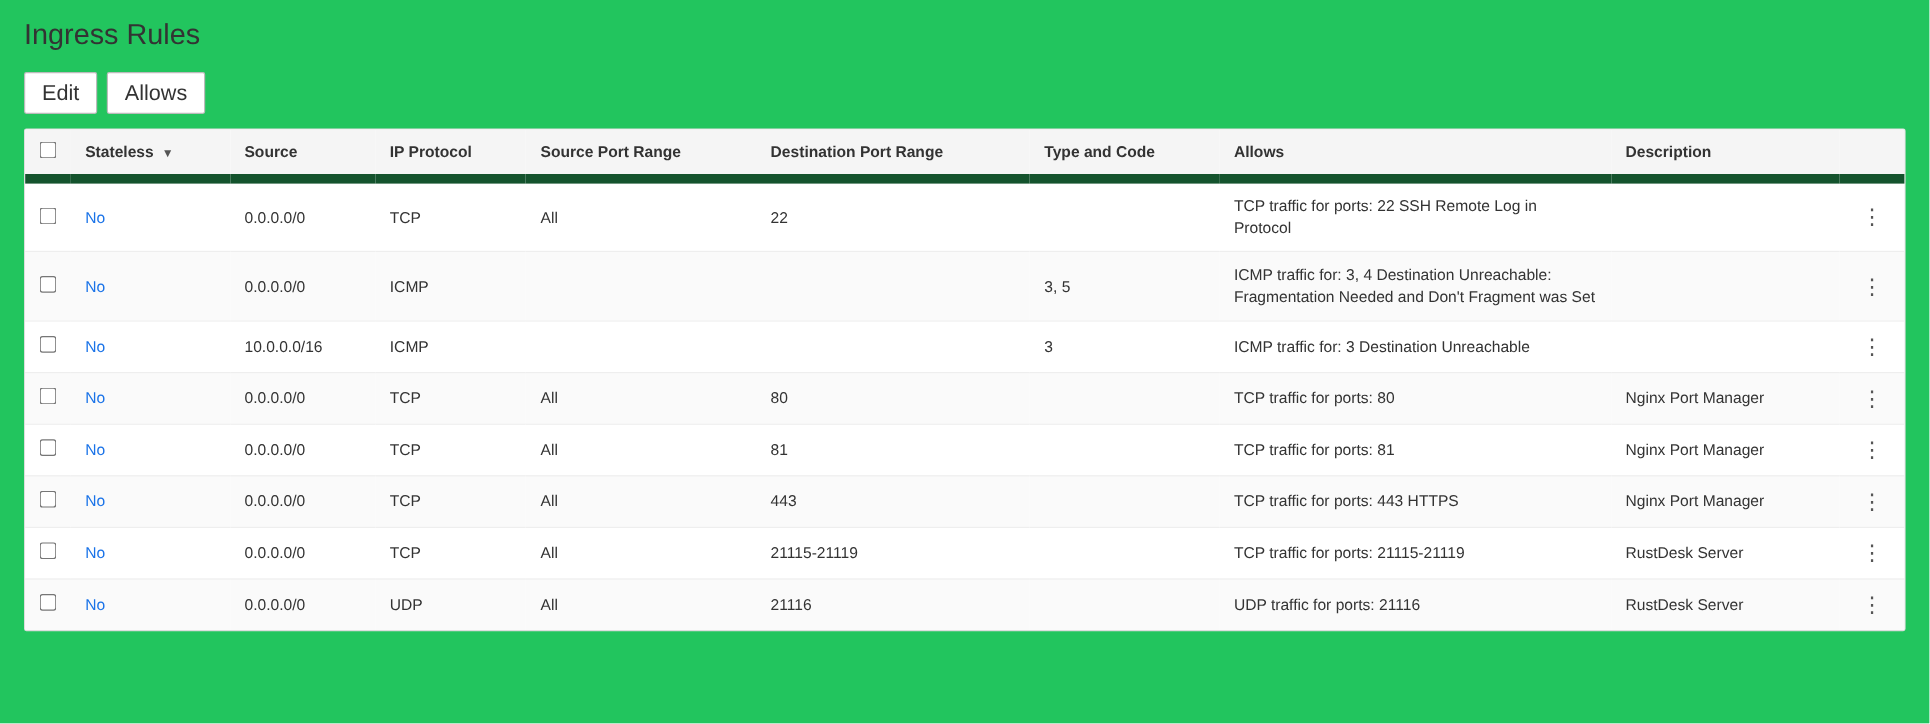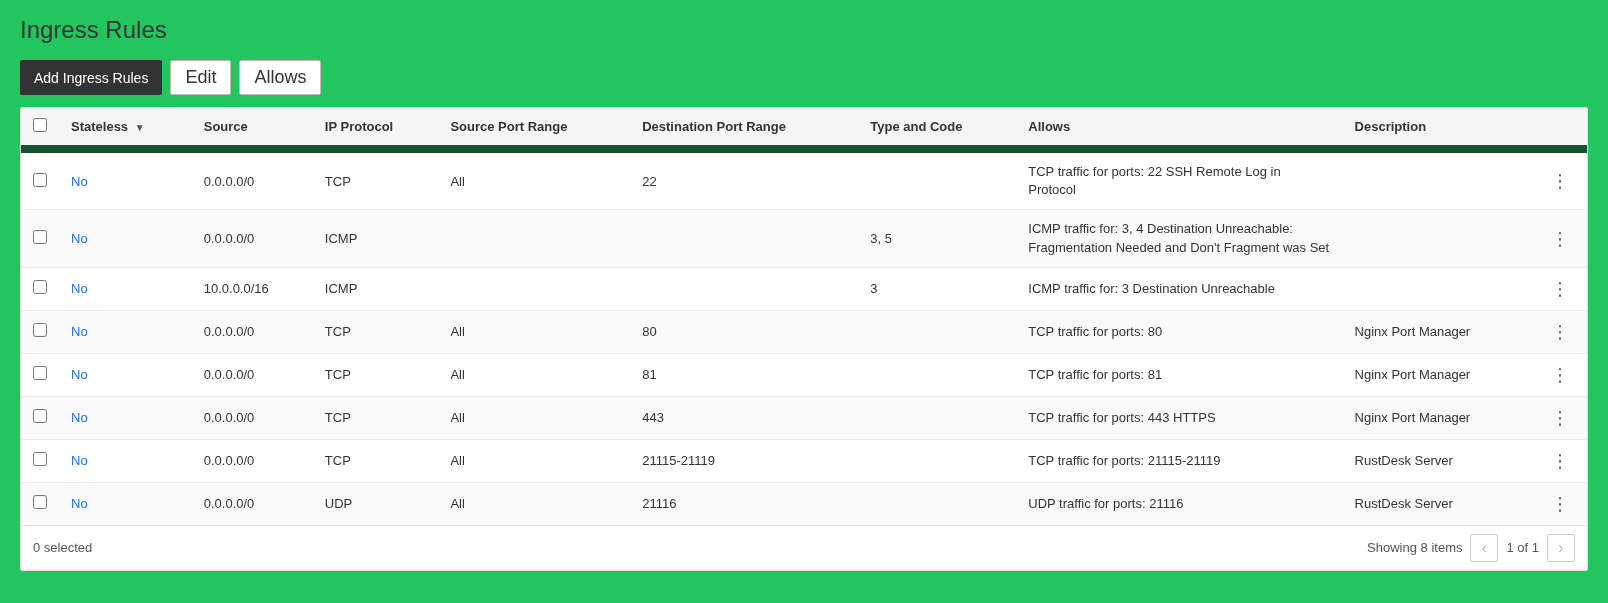--- a/index.html
+++ b/index.html
@@ -148,21 +148,20 @@
       border-bottom: 2px solid #ccc;
     }
   </style>
 </head>
 <body>
 
 <div class="page-container">
   <h1 class="page-title">Ingress Rules</h1>
 
   <div class="toolbar">
-    <button class="btn-primary">Add Ingress Rules</button>
     <button class="btn-secondary">Edit</button>
     <button class="btn-secondary">Allows</button>
   </div>
 
   <div class="table-container">
     <table>
       <thead>
         <tr class="th-header-row">
           <th class="checkbox-col">
             <input type="checkbox" style="">
@@ -305,23 +304,14 @@
       <td></td>
       <td class="allows-cell">UDP traffic for ports: 21116</td>
       <td class="description-cell">RustDesk Server</td>
       <td class="actions-col">
         <span class="three-dots">⋮</span>
       </td>
     </tr>
         </tbody>
     </table>
 
-    <div class="status-bar">
-      <span>0 selected</span>
-      <div class="pagination">
-        <span>Showing 8 items</span>
-        <button class="page-nav disabled">‹</button>
-        <span>1 of 1</span>
-        <button class="page-nav disabled">›</button>
-      </div>
-    </div>
   </div>
 </div>
 
 </body></html>

